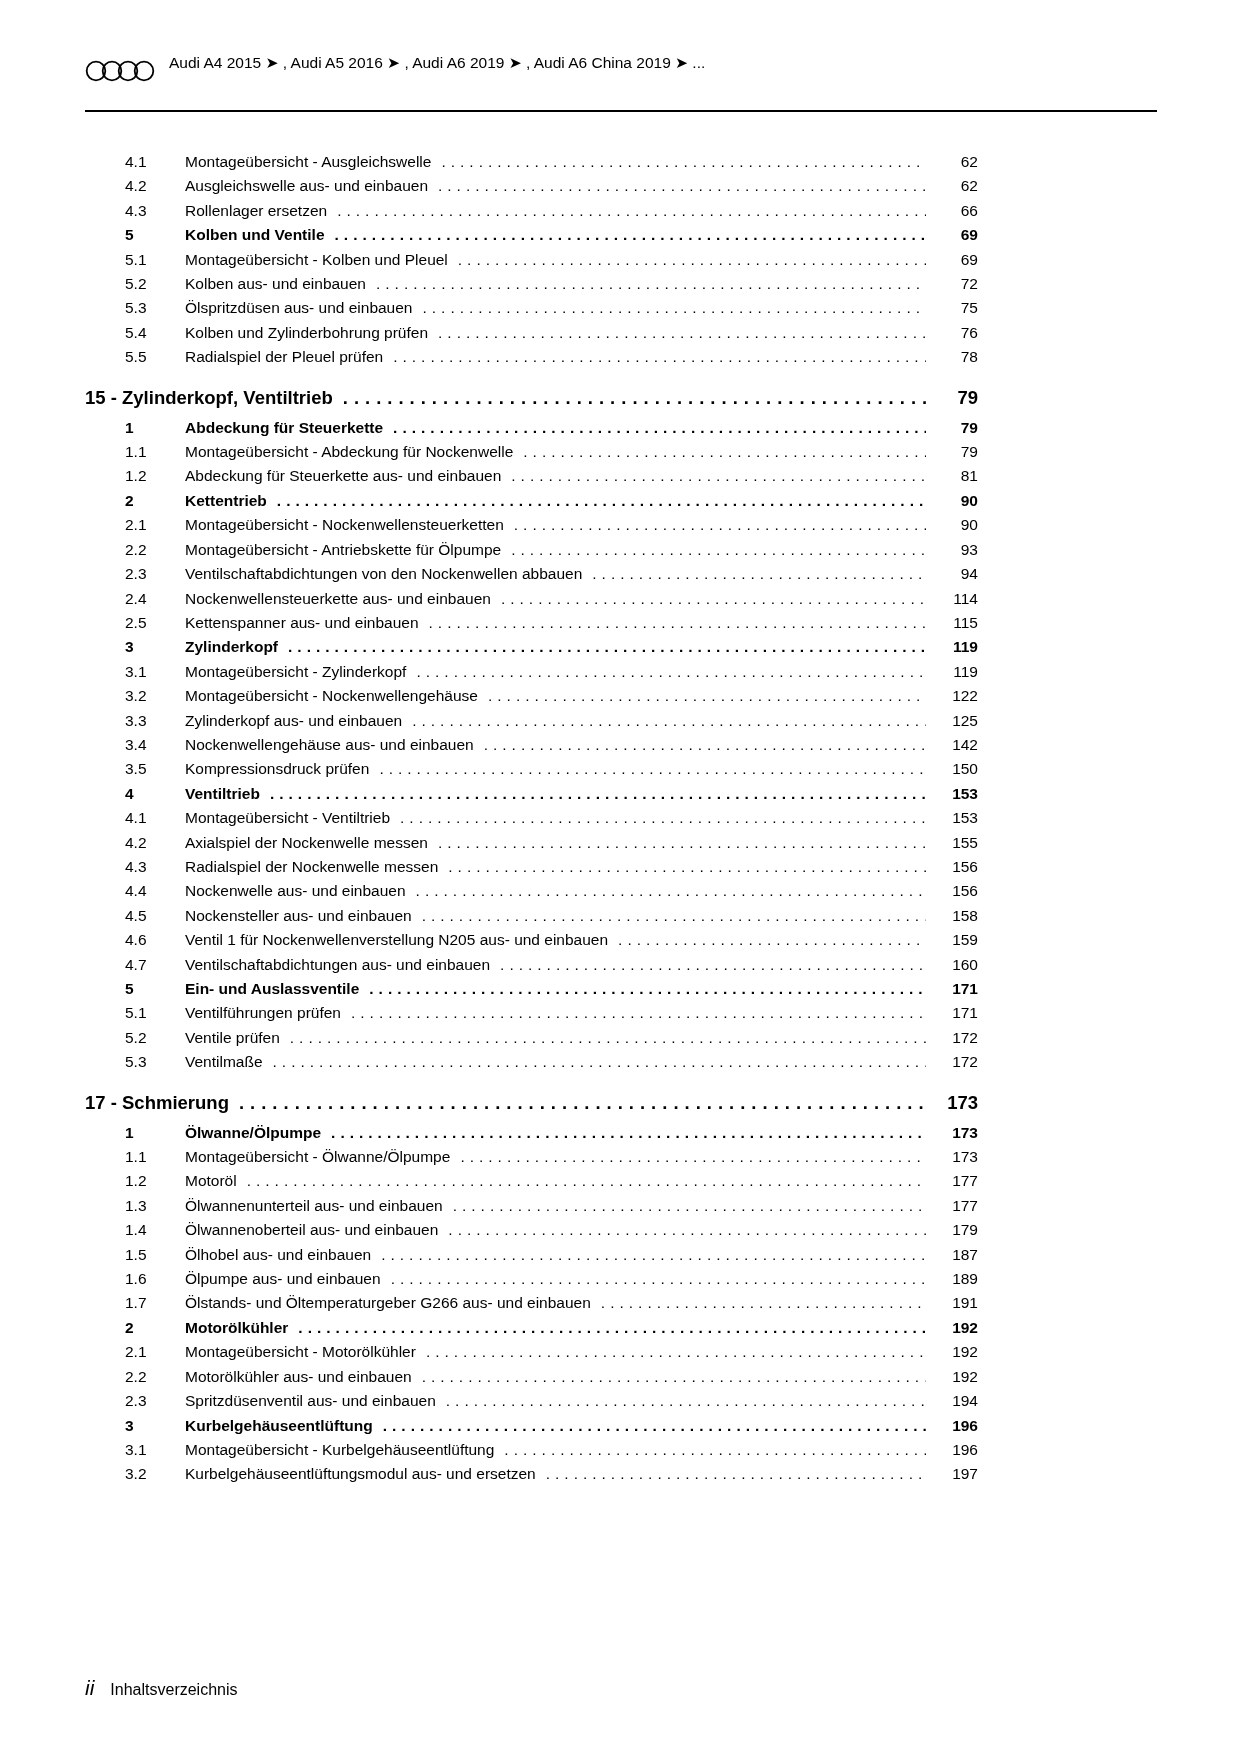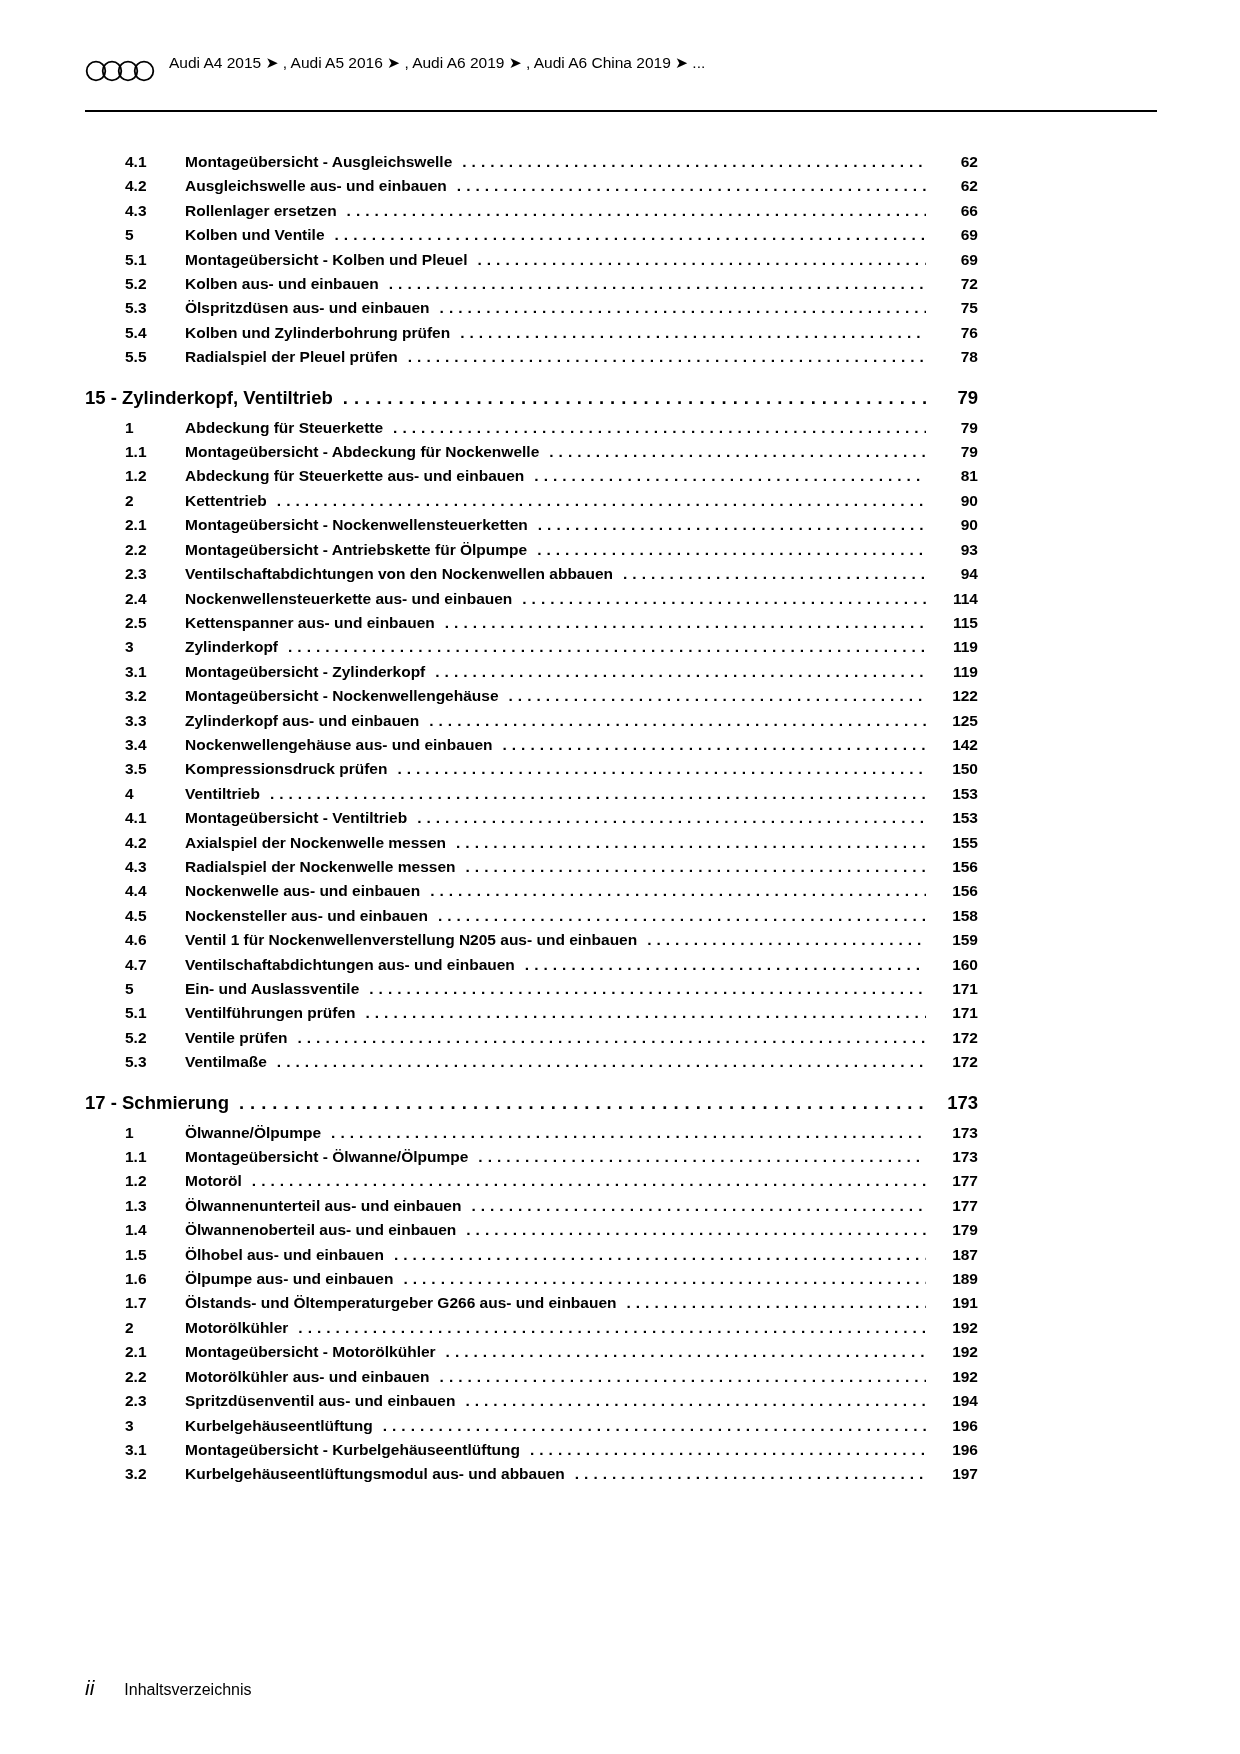--- a/index.html
+++ b/index.html
@@ -43,21 +43,21 @@
   
   .toc {
     position: absolute;
     top: 150px;
     left: 85px;
     width: 893px;
     font-size: 15.5px;
   }
   .row { display: flex; }
   .row > span { line-height: 24.4px; display: block; }
-  .row.sub, .row.section { padding-left: 40px; font-weight: bold; }
+  .row.sub, .row.section { padding-left: 40px; }
   .row.section { font-weight: bold; }
   .row.chapter {
     font-weight: bold;
     font-size: 18.5px;
     margin-top: 13px;
     margin-bottom: 3px;
   }
   .row.chapter > span { line-height: 30px; }
   .num { width: 60px; flex: none; }
   .title { flex: none; white-space: nowrap; }
@@ -75,21 +75,21 @@
   }
   .pagenum { flex: none; min-width: 44px; text-align: right; }
 
   
   .footer {
     position: absolute;
     left: 85px;
     top: 1676px;
     display: flex;
     align-items: baseline;
-    gap: 30px;
+    gap: 16px;
   }
   .folio { font-size: 21px; font-style: italic; }
   .footer-label { font-size: 16px; }
 </style>
 </head>
 <body>
 
 <div class="sheet">
 
   <div class="header">
@@ -414,21 +414,21 @@
         <span class="pagenum">196</span>
       </div>
       <div class="row sub">
         <span class="num">3.1</span>
         <span class="title">Montageübersicht - Kurbelgehäuseentlüftung</span>
         <span class="leader"></span>
         <span class="pagenum">196</span>
       </div>
       <div class="row sub">
         <span class="num">3.2</span>
-        <span class="title">Kurbelgehäuseentlüftungsmodul aus- und abbauen</span>
+        <span class="title">Kurbelgehäuseentlüftungsmodul aus- und ersetzen</span>
         <span class="leader"></span>
         <span class="pagenum">197</span>
       </div>
     </div>
 
   <div class="footer">
     <span class="folio">ii</span>
     <span class="footer-label">Inhaltsverzeichnis</span>
   </div>
 

